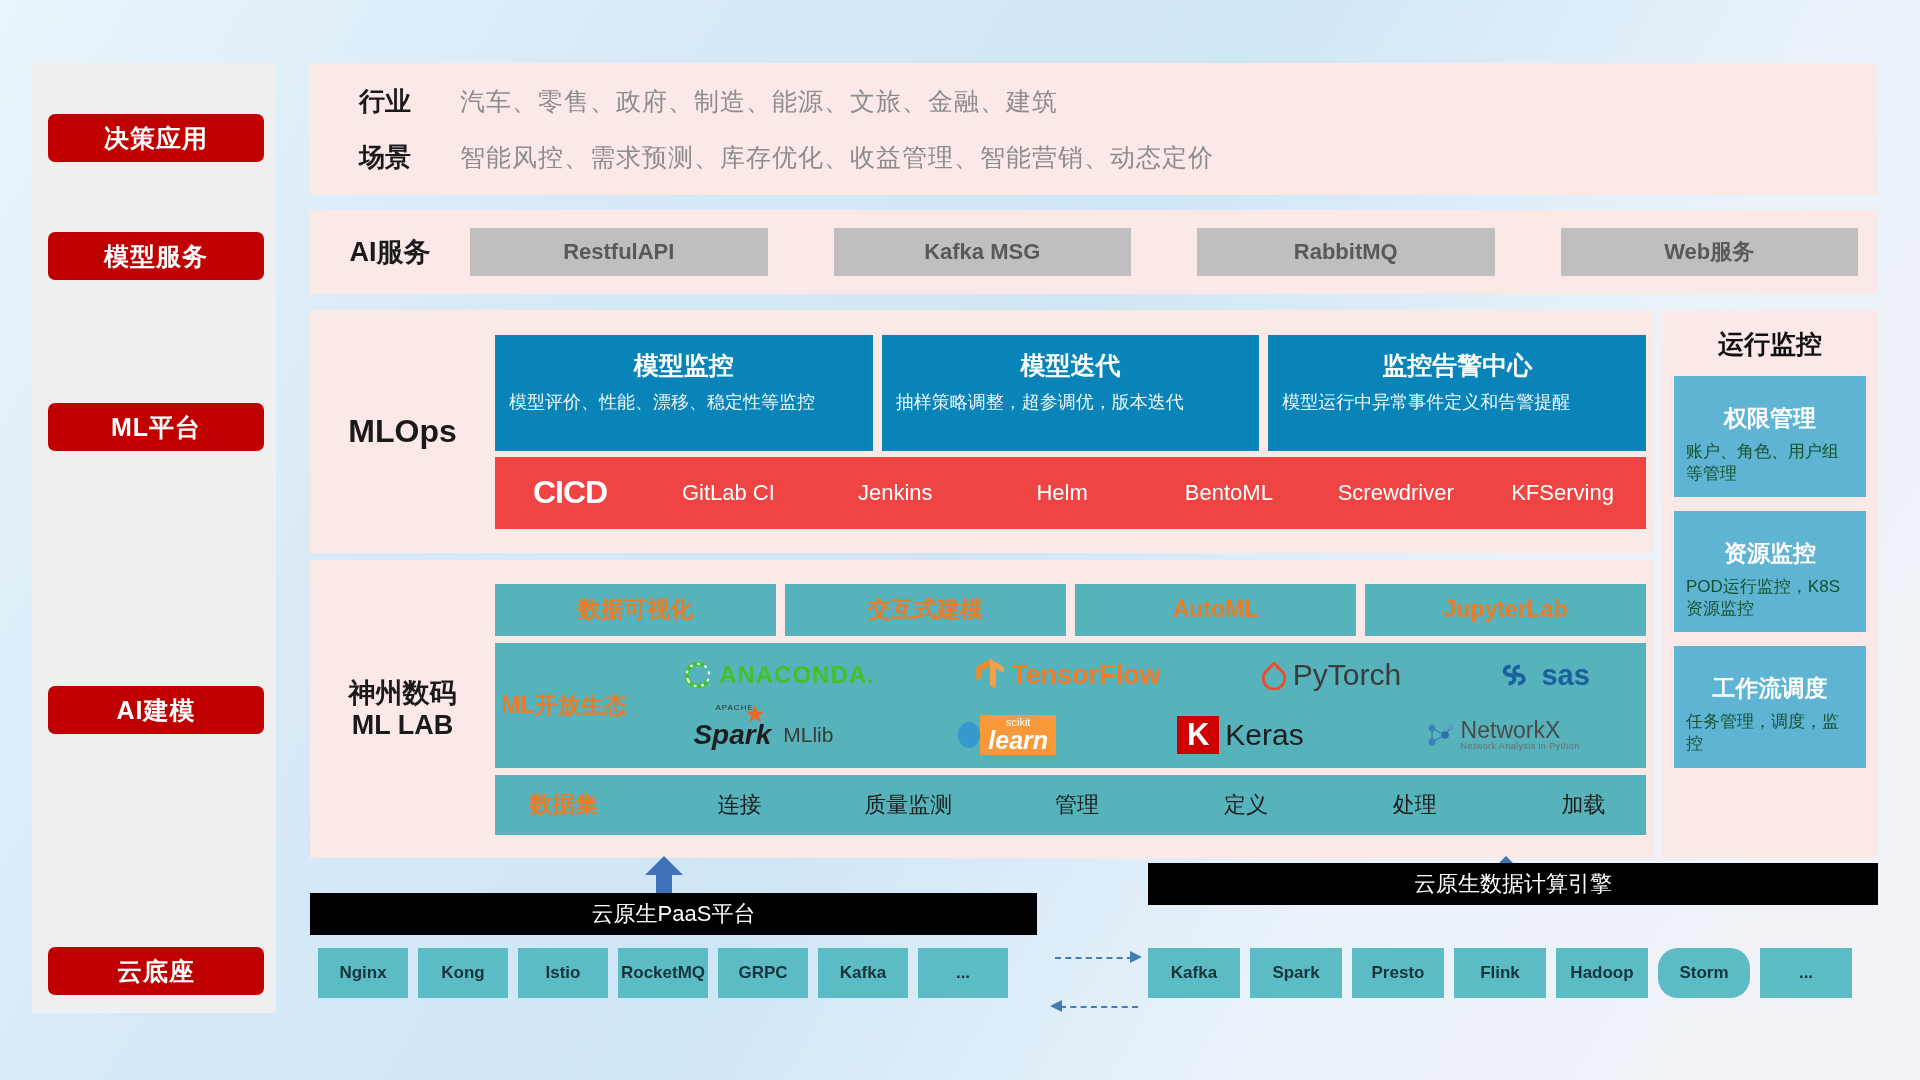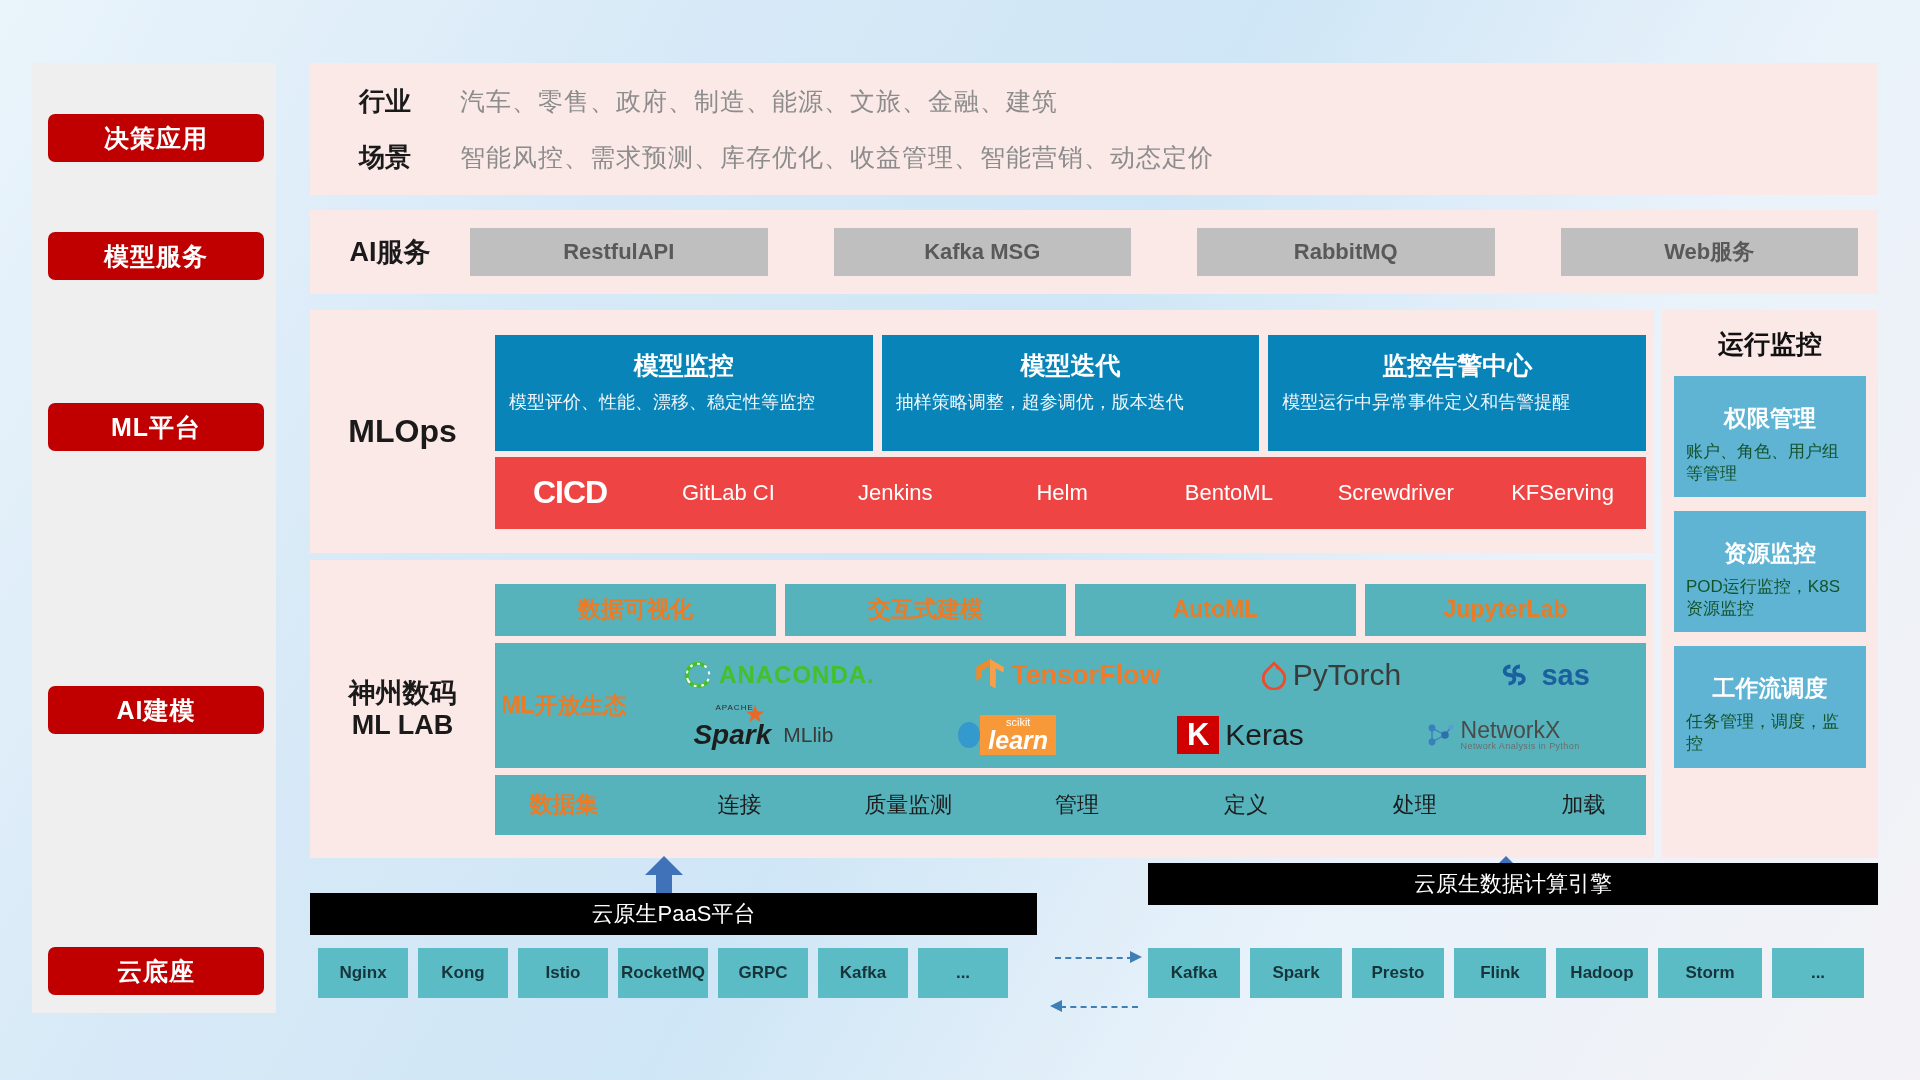--- a/index.html
+++ b/index.html
@@ -371,17 +371,17 @@
     <div class="chip" style="width:90px;">Kafka</div>
     <div class="chip" style="width:90px;">...</div>
   </div>
 
   <div class="chips chipsR">
     <div class="chip" style="width:92px;">Kafka</div>
     <div class="chip" style="width:92px;">Spark</div>
     <div class="chip" style="width:92px;">Presto</div>
     <div class="chip" style="width:92px;">Flink</div>
     <div class="chip" style="width:92px;">Hadoop</div>
-    <div class="chip" style="width:104px;">Storm</div>
+    <div class="chip" style="width:92px;border-radius:20px;">Storm</div>
     <div class="chip" style="width:92px;">...</div>
   </div>
 
 </div>
 
 </body></html>

